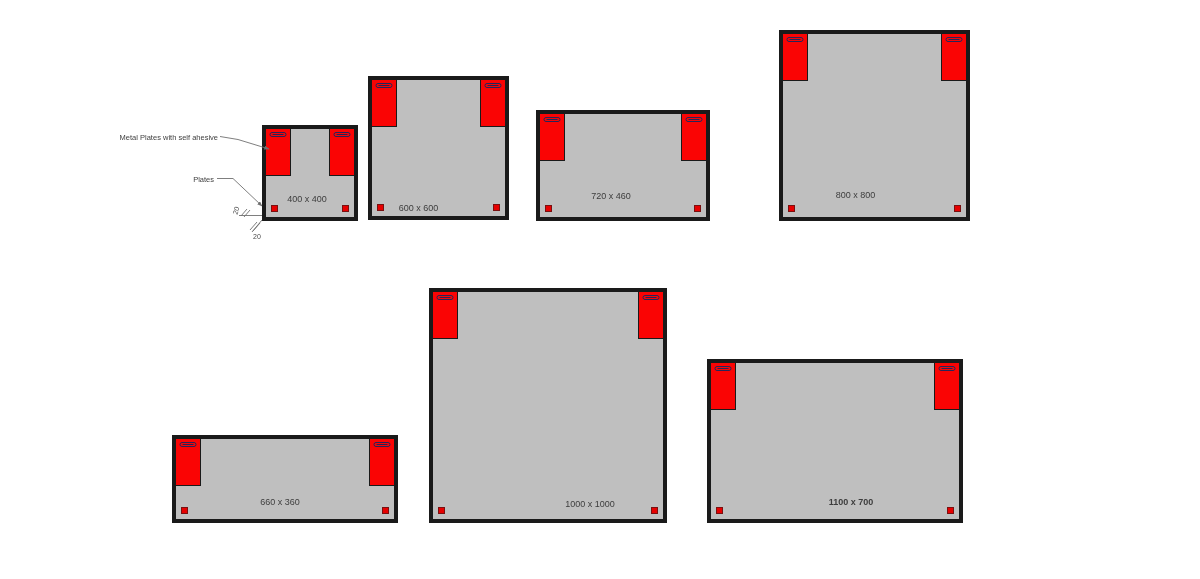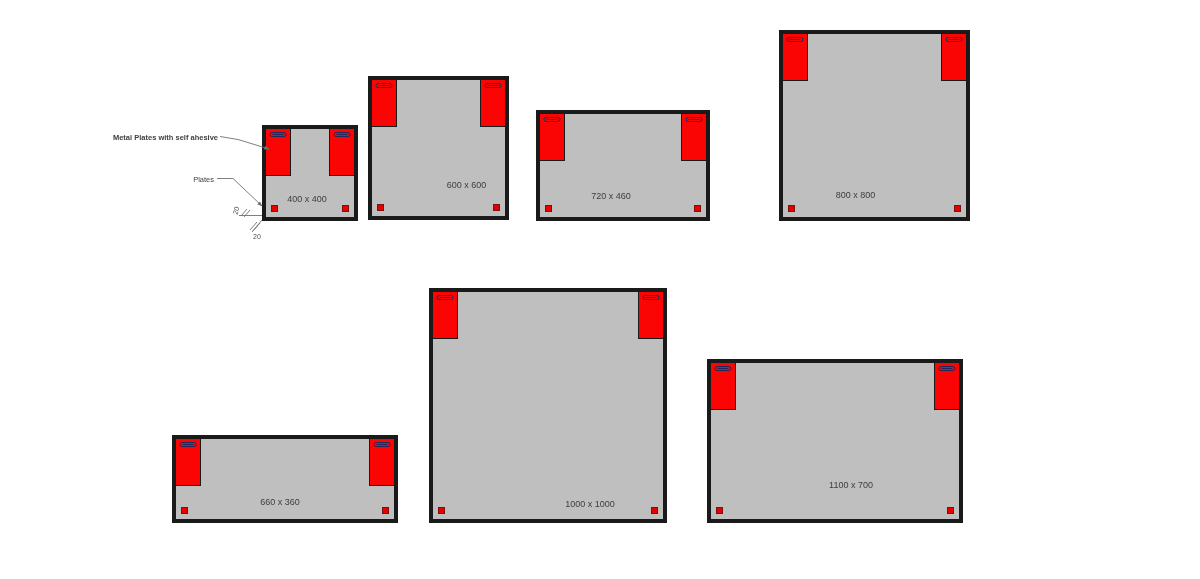--- a/index.html
+++ b/index.html
@@ -49,21 +49,21 @@
     font-size: 9px;
     line-height: 10px;
   }
   .annotation {
     position: absolute;
     font-size: 7.5px;
     line-height: 10px;
     color: #3f3f3f;
     white-space: nowrap;
   }
-  .ann-metal  { right: 982px; top: 133px; font-weight: bold; }
+  .ann-metal  { right: 982px; top: 133px; }
   .ann-bumper { right: 986px; top: 175px; }
   .dim {
     position: absolute;
     font-size: 7px;
     line-height: 9px;
     color: #4a4a4a;
     width: 14px;
     text-align: center;
   }
   .dim-v { left: 229px; top: 206px; transform: rotate(-72deg); }
@@ -107,21 +107,21 @@
             <i style="background: rgb(38, 38, 90);"></i>
           </div>
     </div>
     <div class="plate plate-right" style="width: 26px; height: 48px; background: rgb(250, 4, 4); border-color: rgb(26, 26, 26);">
       <div class="slot" style="width: 17px; height: 5px; top: 3px; border-color: rgb(38, 38, 90);">
             <i style="background: rgb(38, 38, 90);"></i>
           </div>
     </div>
     <div class="bumper-sq bumper-left" style="width: 7px; height: 7px; bottom: 5px; background: rgb(230, 0, 0); border-color: rgb(122, 16, 16); left: 5px;"></div>
     <div class="bumper-sq bumper-right" style="width: 7px; height: 7px; bottom: 5px; background: rgb(230, 0, 0); border-color: rgb(122, 16, 16); right: 5px;"></div>
-    <div class="panel-label" style="bottom: 26px; transform: translateX(calc(-50% - 20px)); color: rgb(61, 61, 61); margin-left: 48px;">600 x 600</div>
+    <div class="panel-label" style="bottom: 3px; transform: translateX(calc(-50% - 20px)); color: rgb(61, 61, 61);">600 x 600</div>
   </div>
       <div class="panel" style="left: 536px; top: 110px; width: 174px; height: 111px; background: rgb(191, 191, 191); border-color: rgb(26, 26, 26);">
     <div class="plate plate-left" style="width: 26px; height: 48px; background: rgb(250, 4, 4); border-color: rgb(26, 26, 26);">
       <div class="slot" style="width: 17px; height: 5px; top: 3px; border-color: rgb(38, 38, 90);">
             <i style="background: rgb(38, 38, 90);"></i>
           </div>
     </div>
     <div class="plate plate-right" style="width: 26px; height: 48px; background: rgb(250, 4, 4); border-color: rgb(26, 26, 26);">
       <div class="slot" style="width: 17px; height: 5px; top: 3px; border-color: rgb(38, 38, 90);">
             <i style="background: rgb(38, 38, 90);"></i>
@@ -182,21 +182,21 @@
             <i style="background: rgb(38, 38, 90);"></i>
           </div>
     </div>
     <div class="plate plate-right" style="width: 26px; height: 48px; background: rgb(250, 4, 4); border-color: rgb(26, 26, 26);">
       <div class="slot" style="width: 17px; height: 5px; top: 3px; border-color: rgb(38, 38, 90);">
             <i style="background: rgb(38, 38, 90);"></i>
           </div>
     </div>
     <div class="bumper-sq bumper-left" style="width: 7px; height: 7px; bottom: 5px; background: rgb(230, 0, 0); border-color: rgb(122, 16, 16); left: 5px;"></div>
     <div class="bumper-sq bumper-right" style="width: 7px; height: 7px; bottom: 5px; background: rgb(230, 0, 0); border-color: rgb(122, 16, 16); right: 5px;"></div>
-    <div class="panel-label" style="bottom: 29px; transform: translateX(calc(-50% + 16px)); color: rgb(61, 61, 61);">1100 x 700</div>
+    <div class="panel-label" style="bottom: 12px; transform: translateX(calc(-50% + 16px)); color: rgb(61, 61, 61); font-weight: bold;">1100 x 700</div>
   </div>
     </div>
 
   <div class="annotation ann-metal">Metal Plates with self ahesive</div>
 
   <div class="annotation ann-bumper">Plates</div>
 
   <div class="dim dim-v">20</div>
 
   <div class="dim dim-h">20</div>

